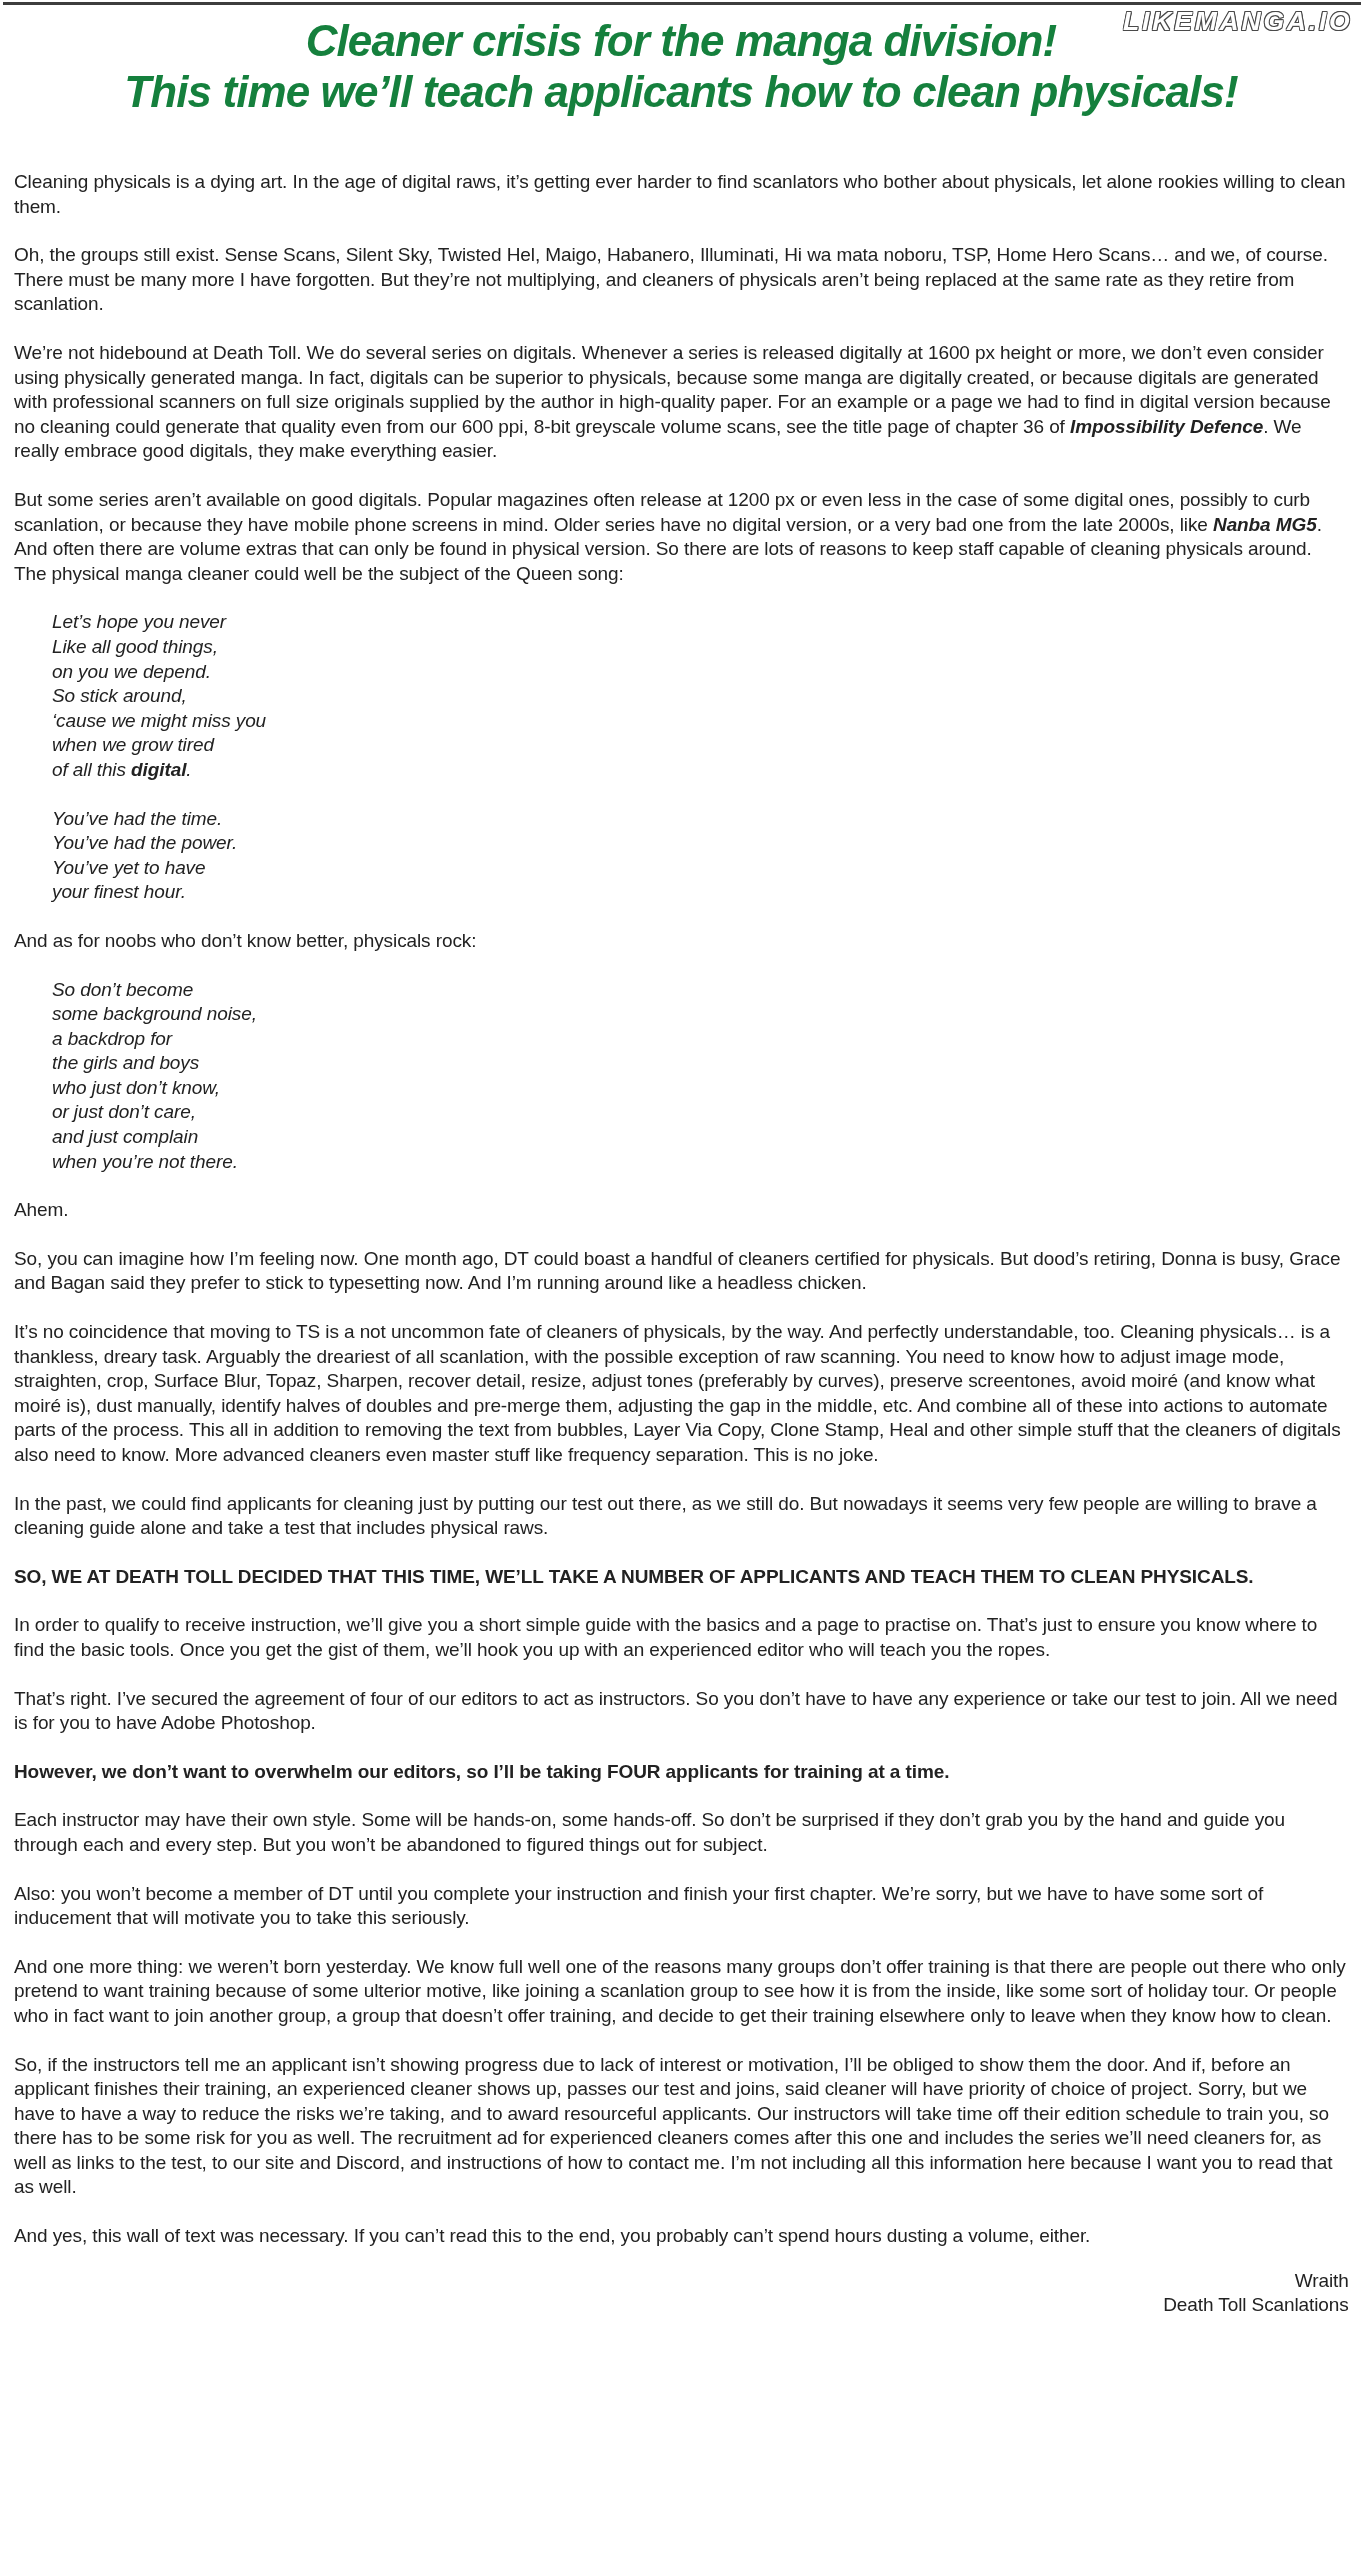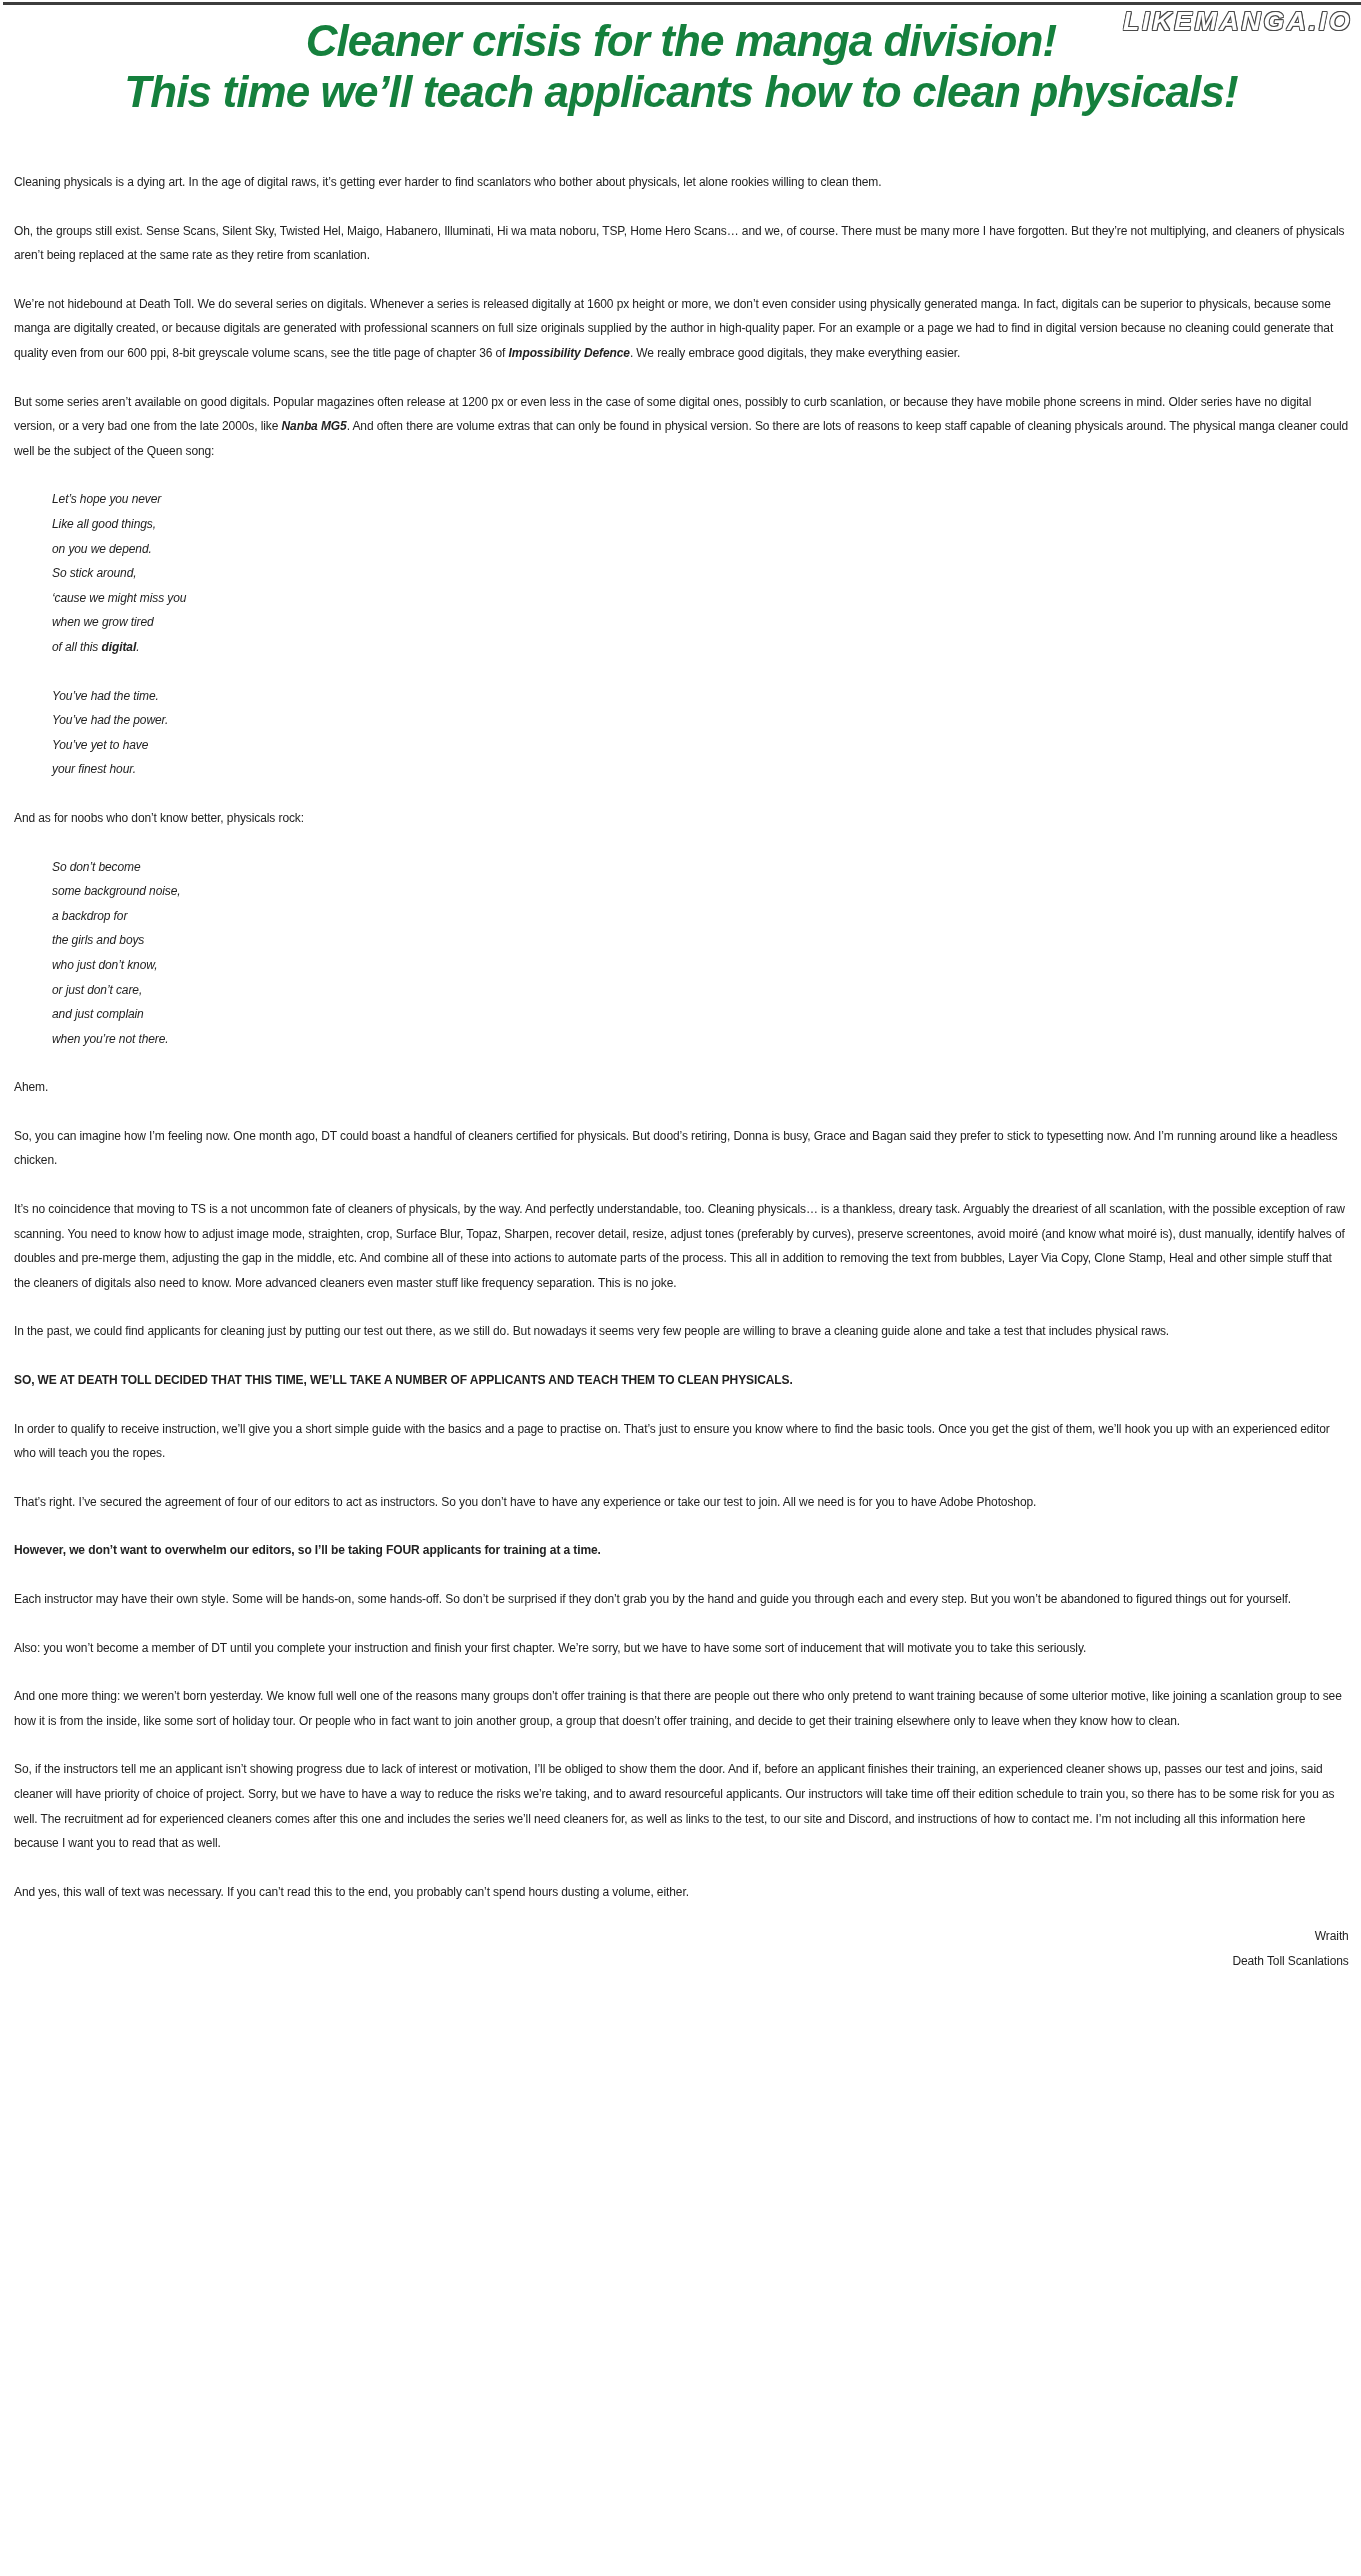--- a/index.html
+++ b/index.html
@@ -51,21 +51,21 @@
     letter-spacing: -0.9px;
     color: #15803d;
   }
   .title-line {
     display: block;
     white-space: nowrap;
   }
   main {
     display: block;
     padding: 0 13.3px 0 14px;
-    font-size: 12px;
+    font-size: 19px;
     line-height: 24.6px;
     letter-spacing: -0.1px;
   }
   main > :first-child { margin-top: 0; }
   .para {
     margin: 24px 0 0 0;
   }
   .quote {
     margin: 24px 0 0 38px;
     font-style: italic;
@@ -125,21 +125,21 @@
       </div>
 
     <p class="para"><span>Ahem.</span></p>
     <p class="para"><span>So, you can imagine how I’m feeling now. One month ago, DT could boast a handful of cleaners certified for physicals. But dood’s retiring, Donna is busy, Grace and Bagan said they prefer to stick to typesetting now. And I’m running around like a headless chicken.</span></p>
     <p class="para"><span>It’s no coincidence that moving to TS is a not uncommon fate of cleaners of physicals, by the way. And perfectly understandable, too. Cleaning physicals… is a thankless, dreary task. Arguably the dreariest of all scanlation, with the possible exception of raw scanning. You need to know how to adjust image mode, straighten, crop, Surface Blur, Topaz, Sharpen, recover detail, resize, adjust tones (preferably by curves), preserve screentones, avoid moiré (and know what moiré is), dust manually, identify halves of doubles and pre-merge them, adjusting the gap in the middle, etc. And combine all of these into actions to automate parts of the process. This all in addition to removing the text from bubbles, Layer Via Copy, Clone Stamp, Heal and other simple stuff that the cleaners of digitals also need to know. More advanced cleaners even master stuff like frequency separation. This is no joke.</span></p>
     <p class="para"><span>In the past, we could find applicants for cleaning just by putting our test out there, as we still do. But nowadays it seems very few people are willing to brave a cleaning guide alone and take a test that includes physical raws.</span></p>
     <p class="para"><span class="b">SO, WE AT DEATH TOLL DECIDED THAT THIS TIME, WE’LL TAKE A NUMBER OF APPLICANTS AND TEACH THEM TO CLEAN PHYSICALS.</span></p>
     <p class="para"><span>In order to qualify to receive instruction, we’ll give you a short simple guide with the basics and a page to practise on. That’s just to ensure you know where to find the basic tools. Once you get the gist of them, we’ll hook you up with an experienced editor who will teach you the ropes.</span></p>
     <p class="para"><span>That’s right. I’ve secured the agreement of four of our editors to act as instructors. So you don’t have to have any experience or take our test to join. All we need is for you to have Adobe Photoshop.</span></p>
     <p class="para"><span class="b">However, we don’t want to overwhelm our editors, so I’ll be taking FOUR applicants for training at a time.</span></p>
-    <p class="para"><span>Each instructor may have their own style. Some will be hands-on, some hands-off. So don’t be surprised if they don’t grab you by the hand and guide you through each and every step. But you won’t be abandoned to figured things out for yourself.</span></p>
+    <p class="para"><span>Each instructor may have their own style. Some will be hands-on, some hands-off. So don’t be surprised if they don’t grab you by the hand and guide you through each and every step. But you won’t be abandoned to figured things out for subject.</span></p>
     <p class="para"><span>Also: you won’t become a member of DT until you complete your instruction and finish your first chapter. We’re sorry, but we have to have some sort of inducement that will motivate you to take this seriously.</span></p>
     <p class="para"><span>And one more thing: we weren’t born yesterday. We know full well one of the reasons many groups don’t offer training is that there are people out there who only pretend to want training because of some ulterior motive, like joining a scanlation group to see how it is from the inside, like some sort of holiday tour. Or people who in fact want to join another group, a group that doesn’t offer training, and decide to get their training elsewhere only to leave when they know how to clean.</span></p>
     <p class="para"><span>So, if the instructors tell me an applicant isn’t showing progress due to lack of interest or motivation, I’ll be obliged to show them the door. And if, before an applicant finishes their training, an experienced cleaner shows up, passes our test and joins, said cleaner will have priority of choice of project. Sorry, but we have to have a way to reduce the risks we’re taking, and to award resourceful applicants. Our instructors will take time off their edition schedule to train you, so there has to be some risk for you as well. The recruitment ad for experienced cleaners comes after this one and includes the series we’ll need cleaners for, as well as links to the test, to our site and Discord, and instructions of how to contact me. I’m not including all this information here because I want you to read that as well.</span></p>
     <p class="para"><span>And yes, this wall of text was necessary. If you can’t read this to the end, you probably can’t spend hours dusting a volume, either.</span></p>
 
     <div class="signature">
       <div>Wraith</div>
       <div>Death Toll Scanlations</div>
     </div>
   </main>

